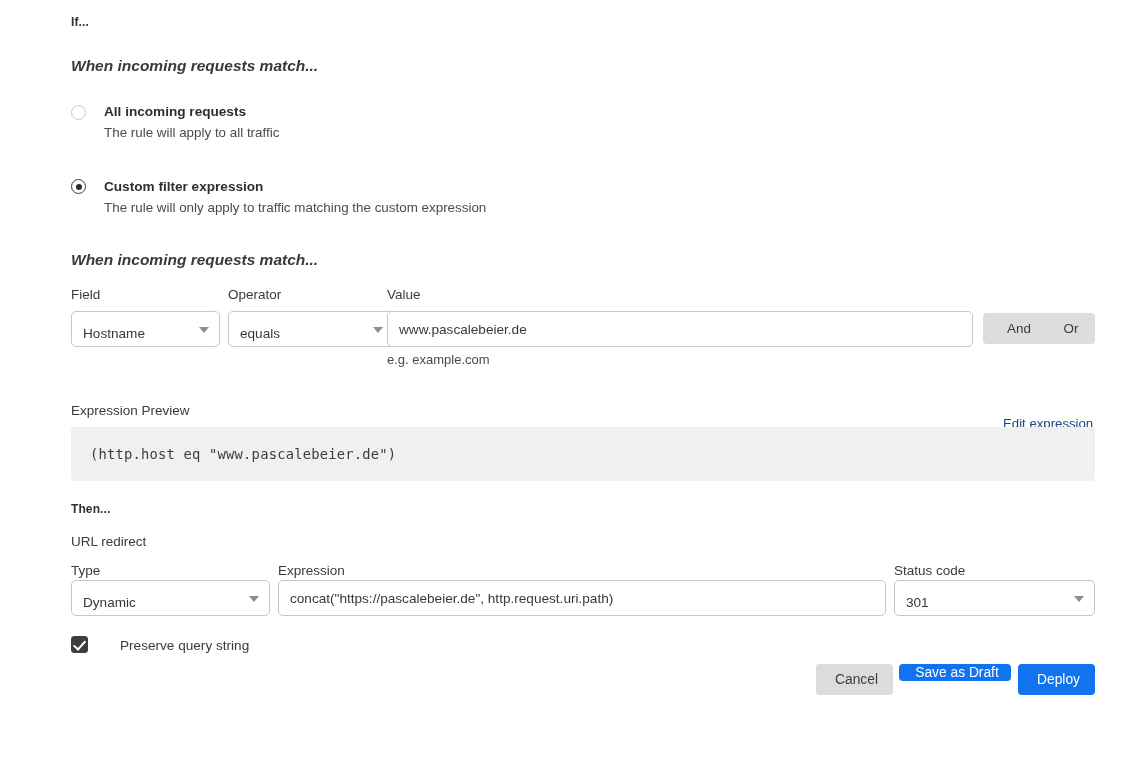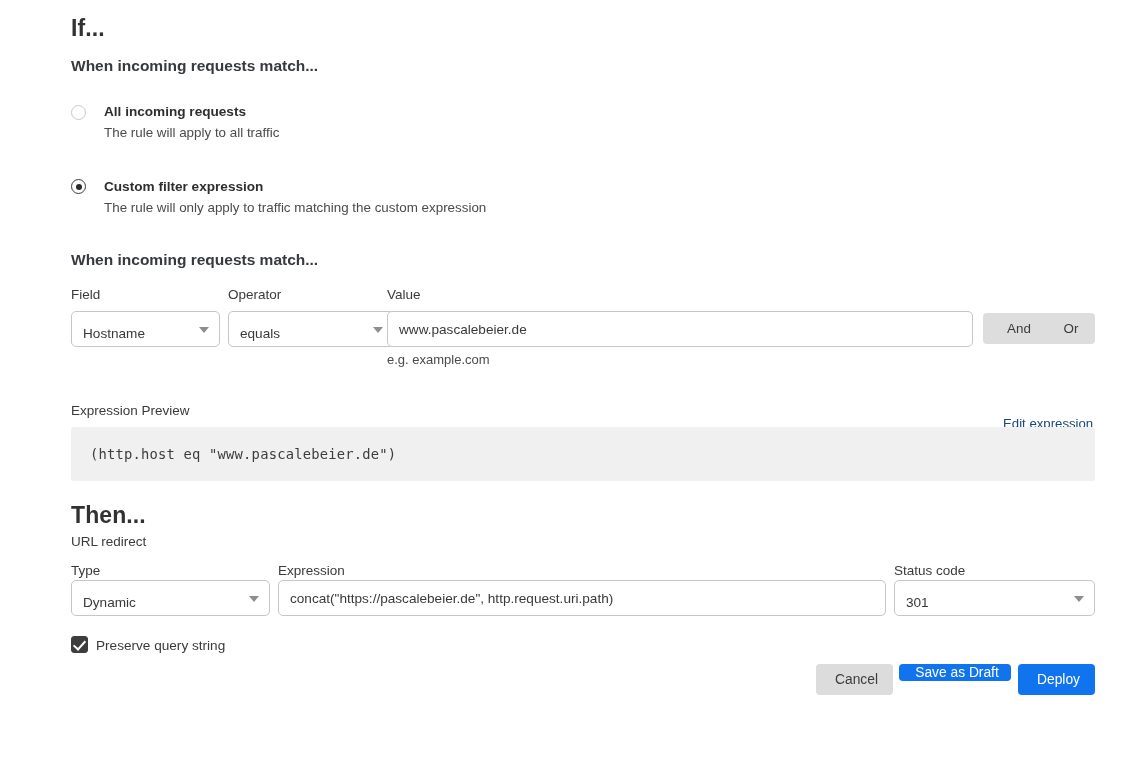--- a/index.html
+++ b/index.html
@@ -19,30 +19,31 @@
   .page {
     position: absolute;
     left: 0; top: 0;
     width: 1133px;
     height: 767px;
   }
 
   
   .h-section {
     position: absolute;
-    font-size: 23px;
+    font-size: 12px;
     font-weight: bold;
     color: #313131;
     letter-spacing: 0.1px;
   }
   .h-sub {
     position: absolute;
     font-size: 15.5px;
     font-weight: bold;
     color: #36393d;
+    font-style: italic;
   }
   .lbl {
     position: absolute;
     font-size: 13.5px;
     color: #3a3a3a;
     font-weight: normal;
   }
   .helper {
     position: absolute;
     font-size: 13px;
@@ -257,19 +258,19 @@
 
   <div class="lbl" style="left:894px; top:563px;">Status code</div>
   <div class="field select" style="left:894px; top:580px; width:201px; height:36px;">
     <span class="val">301</span>
     <span class="caret"></span>
   </div>
 
   <div class="cb-box" style="left:71px; top:636px;">
     <div class="cb-check"></div>
   </div>
-  <div class="cb-label" style="left:96px; top:638px;">Preserve query string</div>
+  <div class="cb-label" style="left:120px; top:638px;">Preserve query string</div>
 
   <button class="btn btn-cancel" style="left:816px; top:664px; width:77px; height:31px;">Cancel</button>
   <button class="btn btn-primary" style="left:899px; top:664px; width:112px; height:17px;">Save as Draft</button>
   <button class="btn btn-primary" style="left:1018px; top:664px; width:77px; height:31px;">Deploy</button>
 
 </div>
 
 </body></html>

